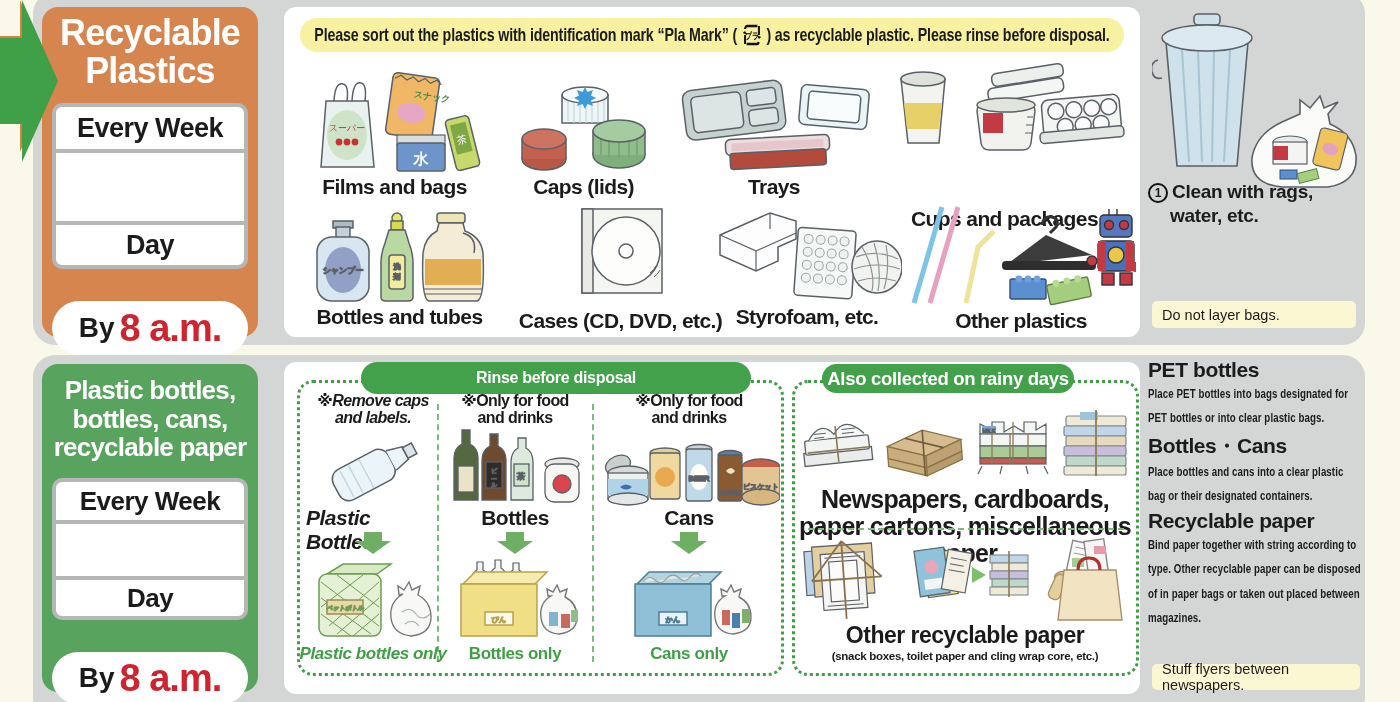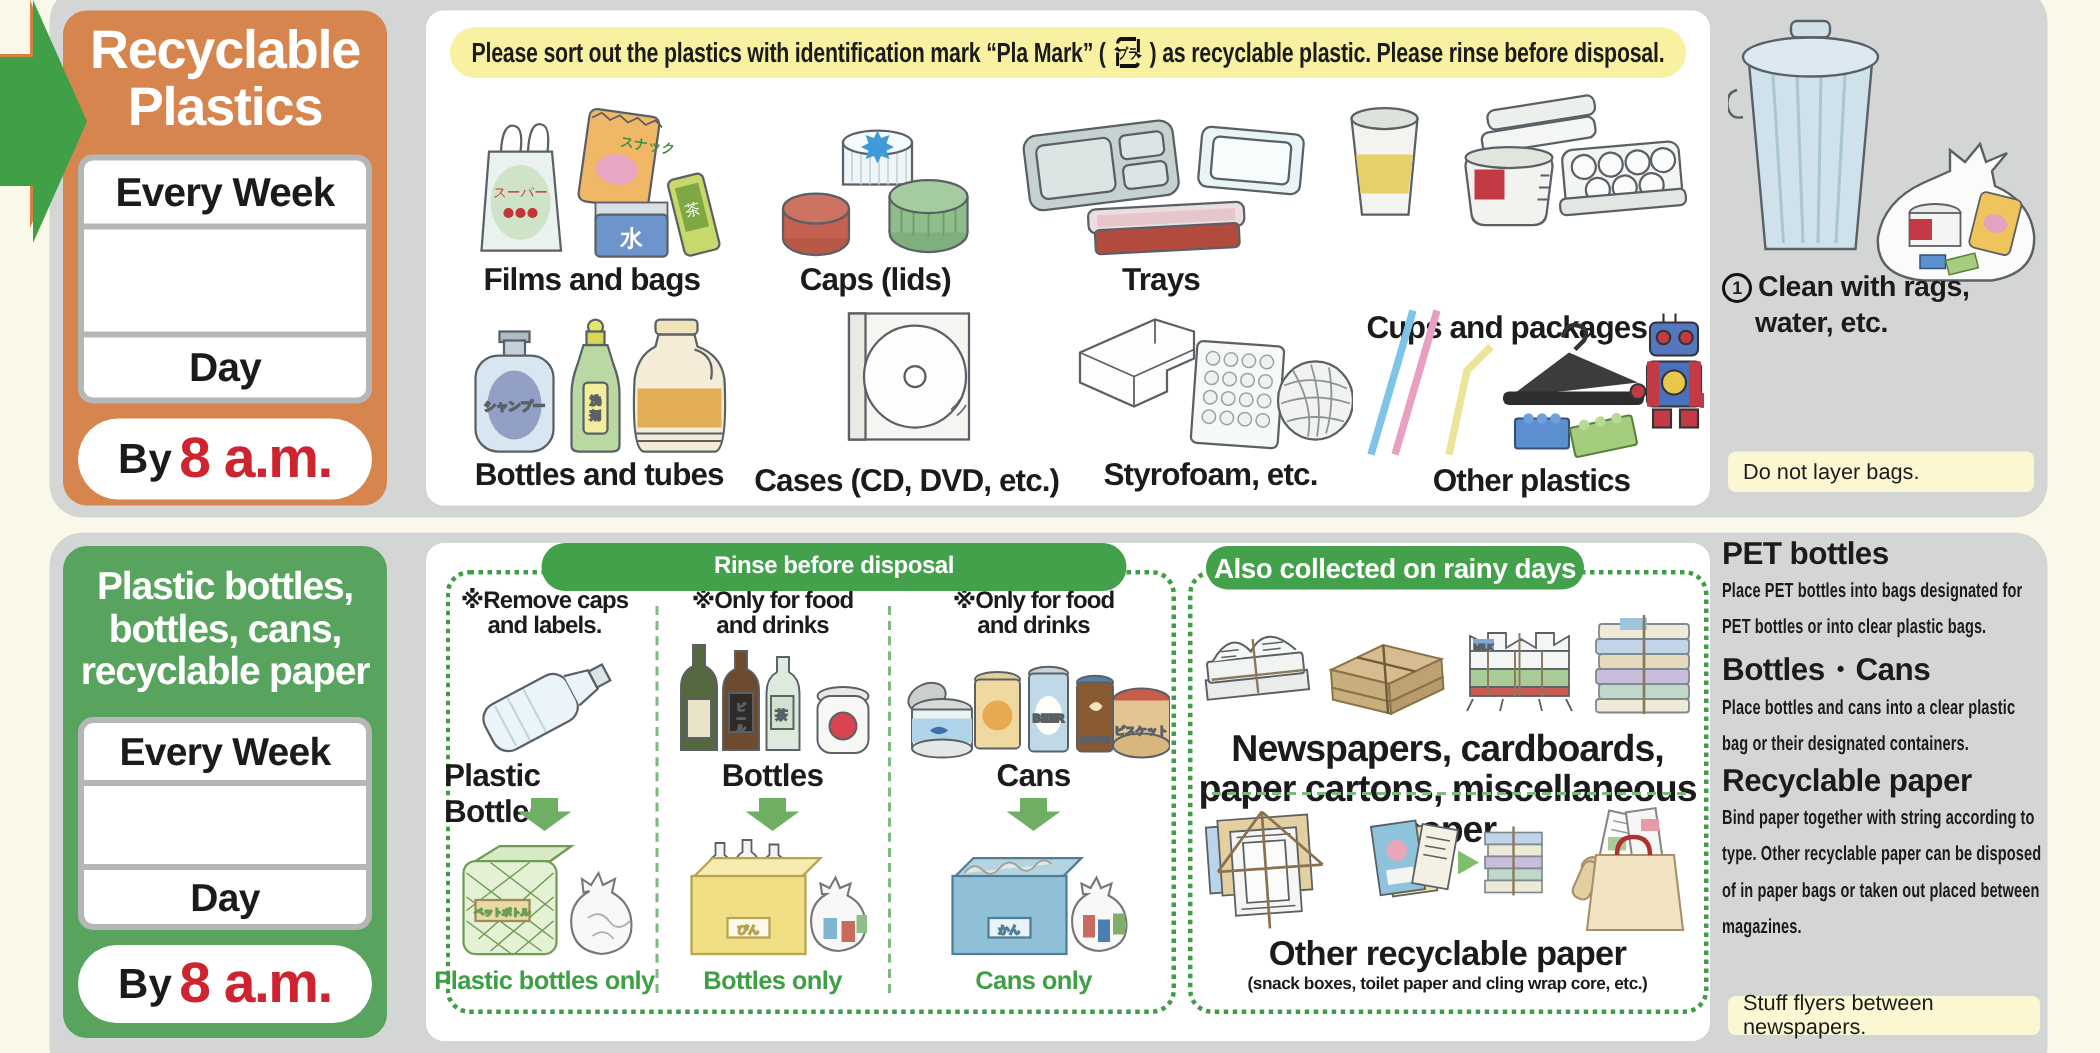--- a/index.html
+++ b/index.html
@@ -24,21 +24,21 @@
              border-radius:10px;box-sizing:border-box;display:flex;flex-direction:column;overflow:hidden;}
   #panel-plastics .sched-box{top:96px;height:166px;}
   #panel-bottles .sched-box{top:114px;height:142px;}
   .sched-row{display:flex;align-items:center;justify-content:center;font-weight:bold;font-size:27px;letter-spacing:-0.5px;}
   .sched-top{height:42px;border-bottom:4px solid #B5B7B7;}
   #panel-bottles .sched-top{height:38px;font-size:26px;}
   .sched-mid{flex:1;}
   .sched-day{height:40px;border-top:4px solid #B5B7B7;}
   #panel-bottles .sched-day{height:36px;font-size:26px;}
   .time-pill{position:absolute;left:10px;width:196px;background:#fff;border-radius:28px;
-             display:flex;align-items:center;justify-content:center;gap:5px;font-weight:bold;}
+             display:flex;align-items:center;justify-content:center;gap:5px;font-weight:bold;margin-top:22px;}
   #panel-plastics .time-pill{top:272px;height:54px;}
   #panel-bottles .time-pill{top:266px;height:52px;}
   .by{font-size:28px;}
   .time{font-size:38px;color:#CE2430;letter-spacing:-1px;}
 
   
   .white-panel{position:absolute;left:272px;width:856px;background:#fff;border-radius:12px;margin-left:12px;}
   #white-top{top:7px;height:330px;}
   #white-bottom{top:362px;height:332px;}
 
@@ -50,45 +50,45 @@
 
   
   .cat{position:absolute;display:flex;flex-direction:column;align-items:center;}
   .cat .img{flex:1;display:flex;align-items:flex-end;justify-content:center;width:100%;}
   .clabel{font-weight:bold;font-size:21px;letter-spacing:-0.6px;white-space:nowrap;}
   #cat-films{left:18px;top:48px;width:185px;height:144px;}
   #cat-caps{left:222px;top:48px;width:155px;height:144px;}
   #cat-trays{left:390px;top:48px;width:200px;height:144px;}
   #cat-cups{left:598px;top:48px;width:245px;height:144px;gap:42px;}
   #cat-bottlestubes{left:18px;top:196px;width:195px;height:126px;}
-  #cat-cases{left:218px;top:196px;width:205px;height:126px;gap:10px;}
+  #cat-cases{left:234px;top:196px;width:205px;height:126px;gap:10px;}
   #cat-styro{left:428px;top:196px;width:190px;height:126px;}
   #cat-otherpl{left:622px;top:196px;width:230px;height:126px;}
 
   
   #steps{position:absolute;left:1148px;top:180px;width:216px;}
   .step{font-weight:bold;font-size:19px;line-height:1.24;padding-left:22px;letter-spacing:-0.3px;margin-bottom:2px;}
   .circ{display:inline-block;width:16px;height:16px;border:2px solid #111;border-radius:50%;font-size:12px;
         line-height:16px;text-align:center;margin-left:-22px;margin-right:4px;vertical-align:1px;}
   .note{background:#FBF7D3;border-radius:5px;font-size:14.5px;display:flex;align-items:center;
         padding-left:10px;box-sizing:border-box;font-weight:normal;}
   #note-top{position:absolute;left:1152px;top:301px;width:204px;height:27px;}
 
   
   .dotted{position:absolute;border:3px dotted #3E9E44;border-radius:16px;box-sizing:border-box;}
   #dot1{left:13px;top:18px;width:487px;height:296px;}
   #dot2{left:508px;top:18px;width:347px;height:296px;}
   .green-head{position:absolute;background:#42A14A;color:#fff;font-weight:bold;display:flex;align-items:center;
               justify-content:center;border-radius:16px;z-index:3;letter-spacing:-0.3px;}
   #head1{left:77px;top:0;width:390px;height:32px;font-size:16px;}
-  #head2{left:520px;top:2px;width:252px;height:29px;font-size:18.5px;}
+  #head2{left:538px;top:2px;width:252px;height:29px;font-size:18.5px;}
   .colsep{position:absolute;top:42px;height:258px;border-left:2px dashed #7CBB7E;}
   #sep1{left:153px;} #sep2{left:308px;}
   .rcol{position:absolute;top:30px;height:282px;display:flex;flex-direction:column;align-items:center;}
-  #col1{left:12px;width:134px;} #col2{left:157px;width:148px;} #col3{left:312px;width:186px;}
+  #col1{left:22px;width:134px;font-style:italic;} #col2{left:157px;width:148px;} #col3{left:312px;width:186px;}
   .colnote{font-weight:bold;font-size:16px;line-height:1.08;text-align:center;letter-spacing:-0.6px;height:36px;}
   .colimg{height:78px;display:flex;align-items:center;justify-content:center;}
   .ctype{font-weight:bold;font-size:21px;letter-spacing:-0.5px;height:26px;}
   .darrow{height:22px;}
   .binimg{height:86px;display:flex;align-items:flex-end;justify-content:center;}
   .only{color:#3F9F45;font-weight:bold;font-size:17px;letter-spacing:-0.4px;margin-top:4px;white-space:nowrap;}
 
   #bundles{position:absolute;left:514px;top:34px;width:334px;height:86px;display:flex;align-items:flex-end;justify-content:space-between;}
   #rainy-caption{position:absolute;left:510px;top:124px;width:342px;text-align:center;font-weight:bold;font-size:25px;line-height:1.08;letter-spacing:-0.7px;}
   #rainy-divider{position:absolute;left:524px;top:166px;width:316px;border-top:2px dashed #7CBB7E;}

